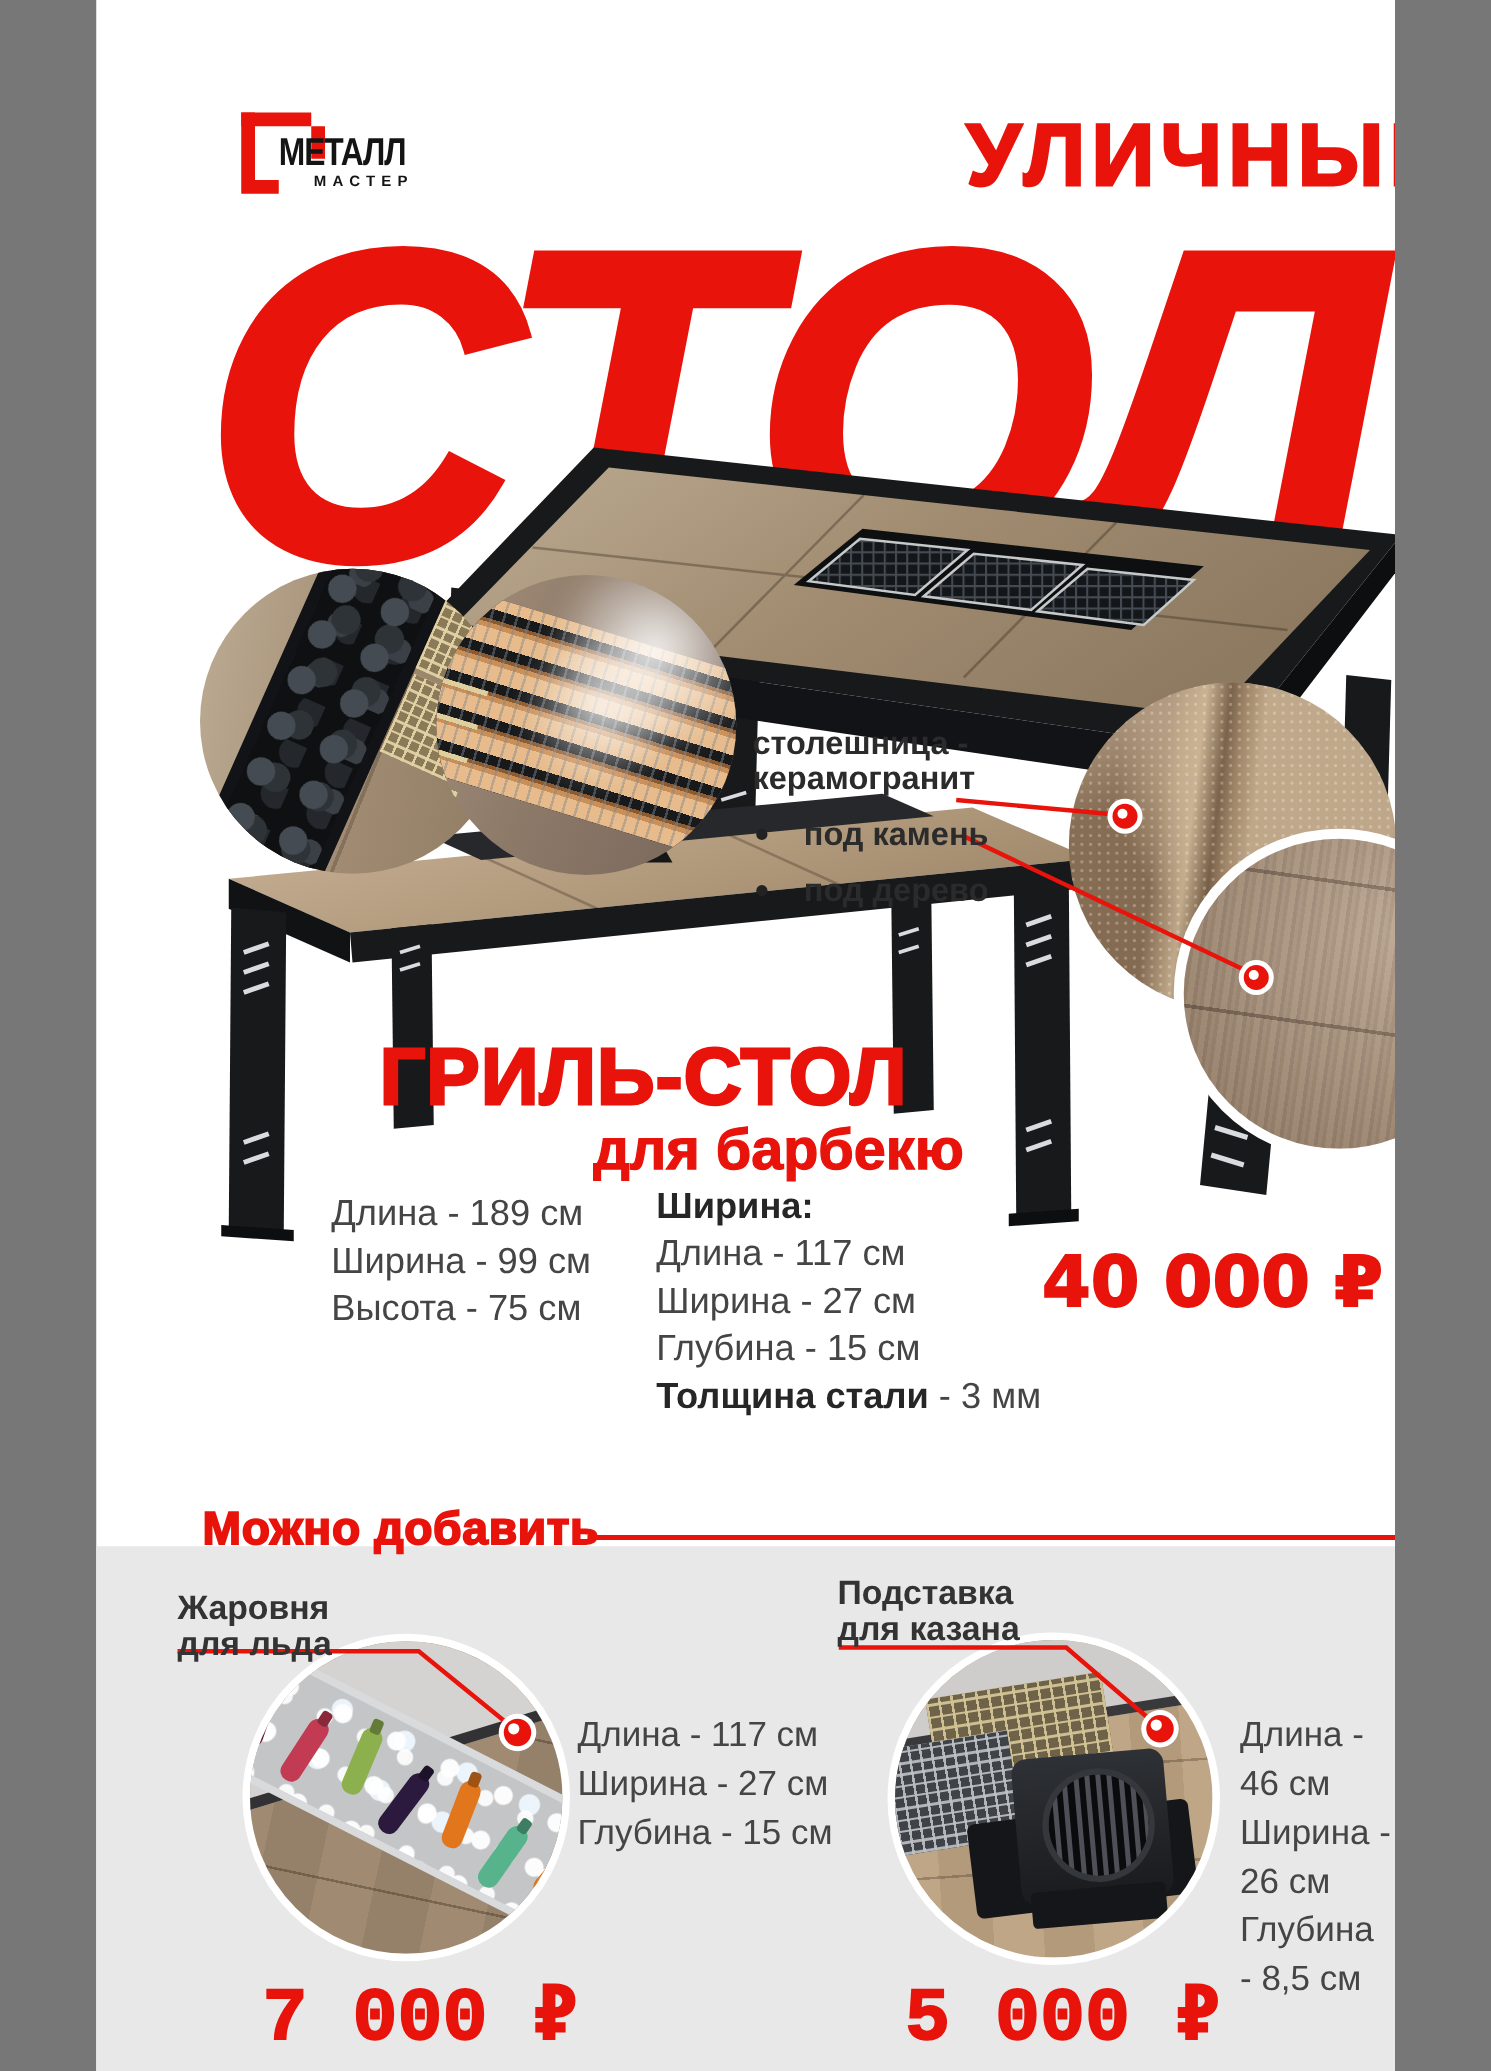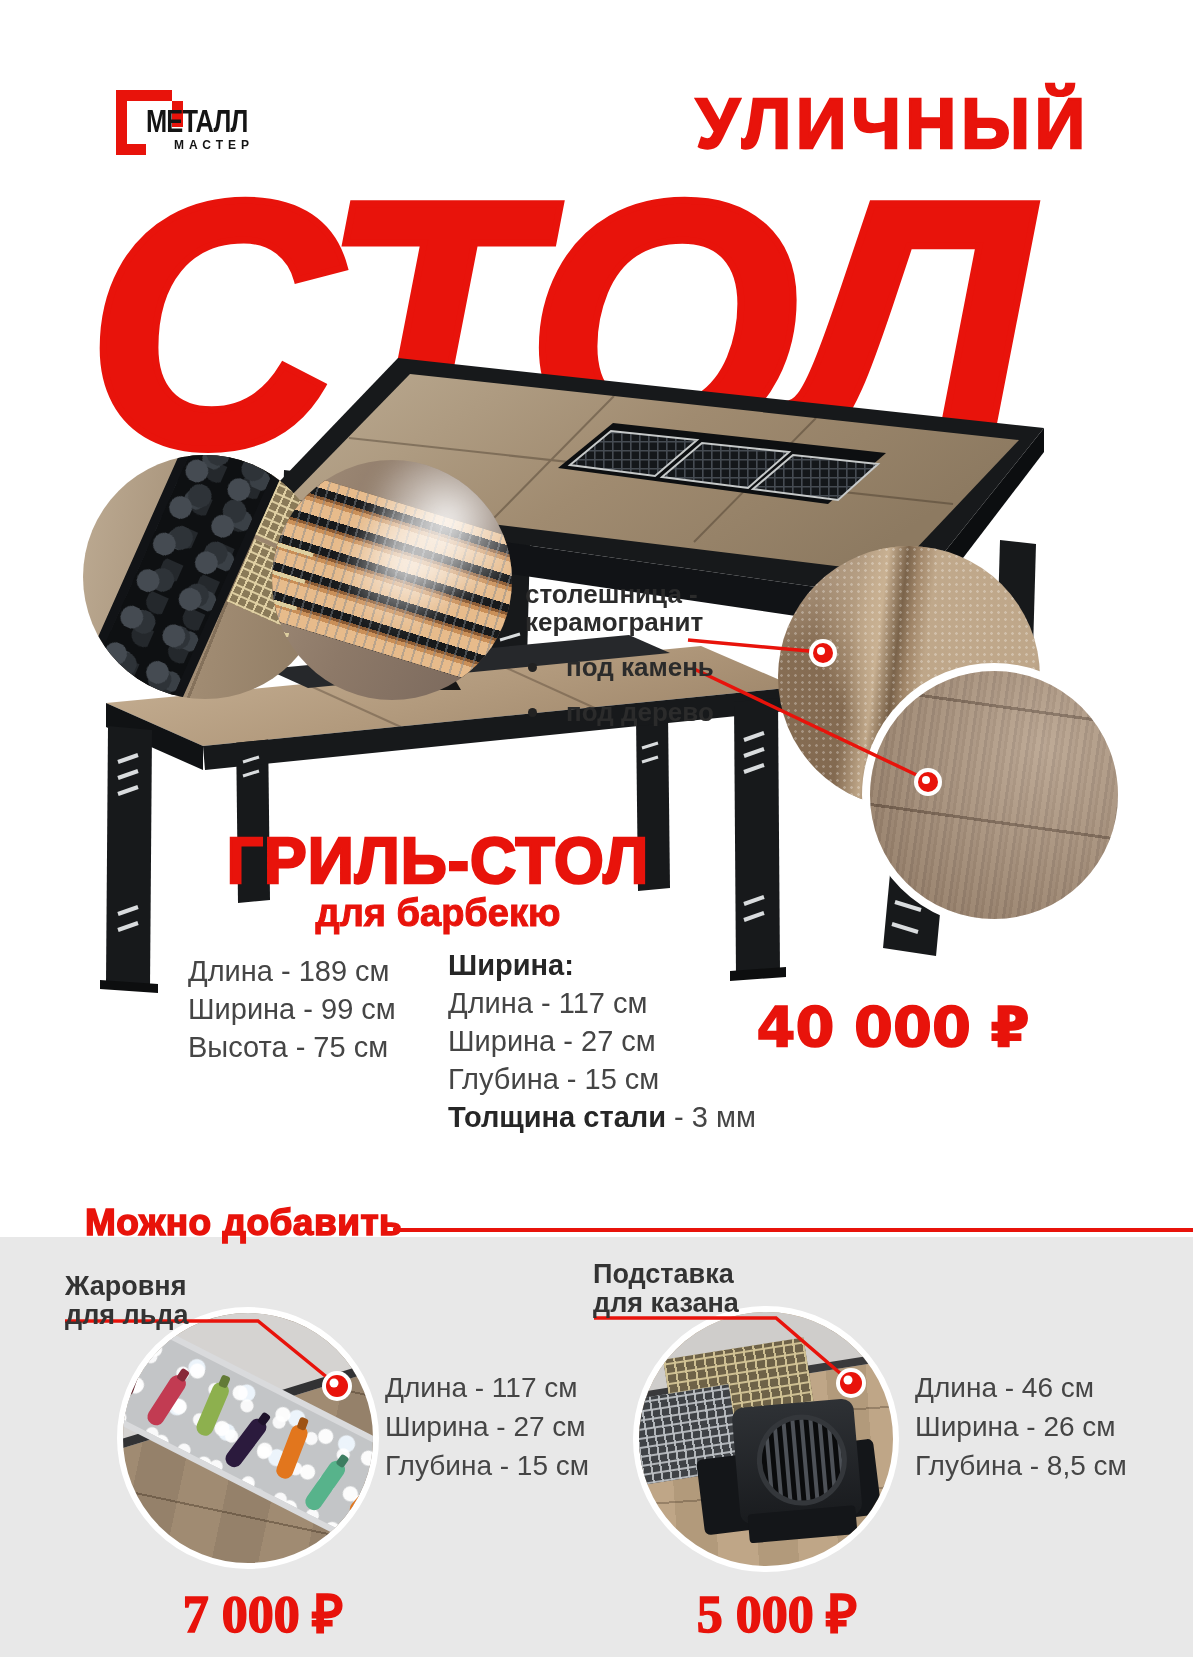--- a/index.html
+++ b/index.html
@@ -3,21 +3,21 @@
 <meta charset="utf-8">
 <style>
   :root{
     --accent:#e8130b;
     --text-dark:#454545;
     --heading-dark:#2b2b2b;
     --gray-bg:#e8e8e8;
   }
   *{margin:0;padding:0;box-sizing:border-box;}
   body{background:#777;font-family:"Liberation Sans",sans-serif;}
-  .page{position:relative;width:1193px;height:1657px;background:#fff;overflow:hidden;margin:0 auto;}
+  .page{position:relative;width:1039px;height:1657px;background:#fff;overflow:hidden;margin:0 auto;}
 
   
   .z-hero{z-index:1}.z-text{z-index:5}
 
   
   .logo{position:absolute;left:112px;top:86px;width:170px;height:80px;z-index:5;}
   .logo-square{position:absolute;left:4px;top:4px;width:56px;height:54px;
     border-left:11px solid var(--accent);border-top:11px solid var(--accent);}
   .logo-square::before{content:'';position:absolute;right:-0px;top:0;width:11px;height:26px;background:var(--accent);right:0;margin-right:-0px;left:45px;}
   .logo-square::after{content:'';position:absolute;left:0;bottom:0;width:30px;height:11px;background:var(--accent);margin-bottom:0;top:43px;left:-11px;}
@@ -133,43 +133,43 @@
 
   
   .callout{position:absolute;left:525px;top:580px;z-index:5;color:var(--heading-dark);
     font-size:26px;font-weight:bold;line-height:28px;}
   .callout .b-row{display:flex;align-items:center;margin-top:17px;}
   .callout .dot{width:9px;height:9px;border-radius:50%;background:#222;margin:0 29px 0 3px;flex:none;}
 
   
   .grill-title{position:absolute;left:182px;top:824px;width:512px;text-align:center;z-index:5;
     font-size:64px;font-weight:bold;color:var(--accent);-webkit-text-stroke:2.5px var(--accent);letter-spacing:1px;}
-  .grill-sub{position:absolute;left:182px;top:892px;width:512px;text-align:center;z-index:5;
-    font-size:38px;font-weight:bold;color:var(--accent);-webkit-text-stroke:1px var(--accent);}
+  .grill-sub{position:absolute;left:182px;top:892px;width:512px;text-align:right;z-index:5;
+    font-size:46px;font-weight:bold;color:var(--accent);-webkit-text-stroke:1px var(--accent);}
   .spec{font-size:29px;line-height:38px;color:var(--text-dark);z-index:5;position:absolute;}
   .spec .bold{color:#262626;font-weight:bold;}
   .dims-col{left:188px;top:952px;}
   .brazier-col{left:448px;top:946px;}
   .price-main{position:absolute;left:748px;top:994px;width:290px;text-align:center;z-index:5;
     font-family:"DejaVu Sans",sans-serif;font-size:56px;font-weight:bold;color:var(--accent);
     -webkit-text-stroke:1.5px var(--accent);white-space:nowrap;}
 
   
   .gray-band{position:absolute;left:0;top:1237px;width:1193px;height:420px;background:var(--gray-bg);z-index:0;}
   .mozhno{position:absolute;left:85px;top:1202px;z-index:5;font-size:37px;font-weight:bold;
     color:var(--accent);-webkit-text-stroke:1.5px var(--accent);letter-spacing:.5px;}
   .mozhno-rule{position:absolute;left:393px;top:1228px;width:800px;height:4px;background:var(--accent);z-index:5;}
   .addon-label{position:absolute;z-index:5;font-size:27px;line-height:29px;font-weight:bold;color:#333;}
   .addon-label.l{left:65px;top:1260px;margin-top:12px;}
   .addon-label.r{left:593px;top:1260px;}
   .addon-spec{position:absolute;z-index:5;font-size:28px;line-height:39px;color:var(--text-dark);}
   .addon-spec.l{left:385px;top:1368px;}
   .addon-spec.r{left:915px;top:1368px;}
-  .addon-price{position:absolute;z-index:5;width:260px;text-align:center;
-    font-family:Liberation Serif, serif;font-size:52px;font-weight:bold;color:var(--accent);
+  .addon-price{position:absolute;z-index:5;width:260px;text-align:left;
+    font-family:Liberation Mono, monospace;font-size:60px;font-weight:bold;color:var(--accent);
     -webkit-text-stroke:1.5px var(--accent);white-space:nowrap;}
   .addon-price.l{left:133px;top:1576px;}
   .addon-price.r{left:647px;top:1576px;}
 </style>
 </head>
 <body>
 
 <div class="page">
 
   <div class="gray-band"></div>

